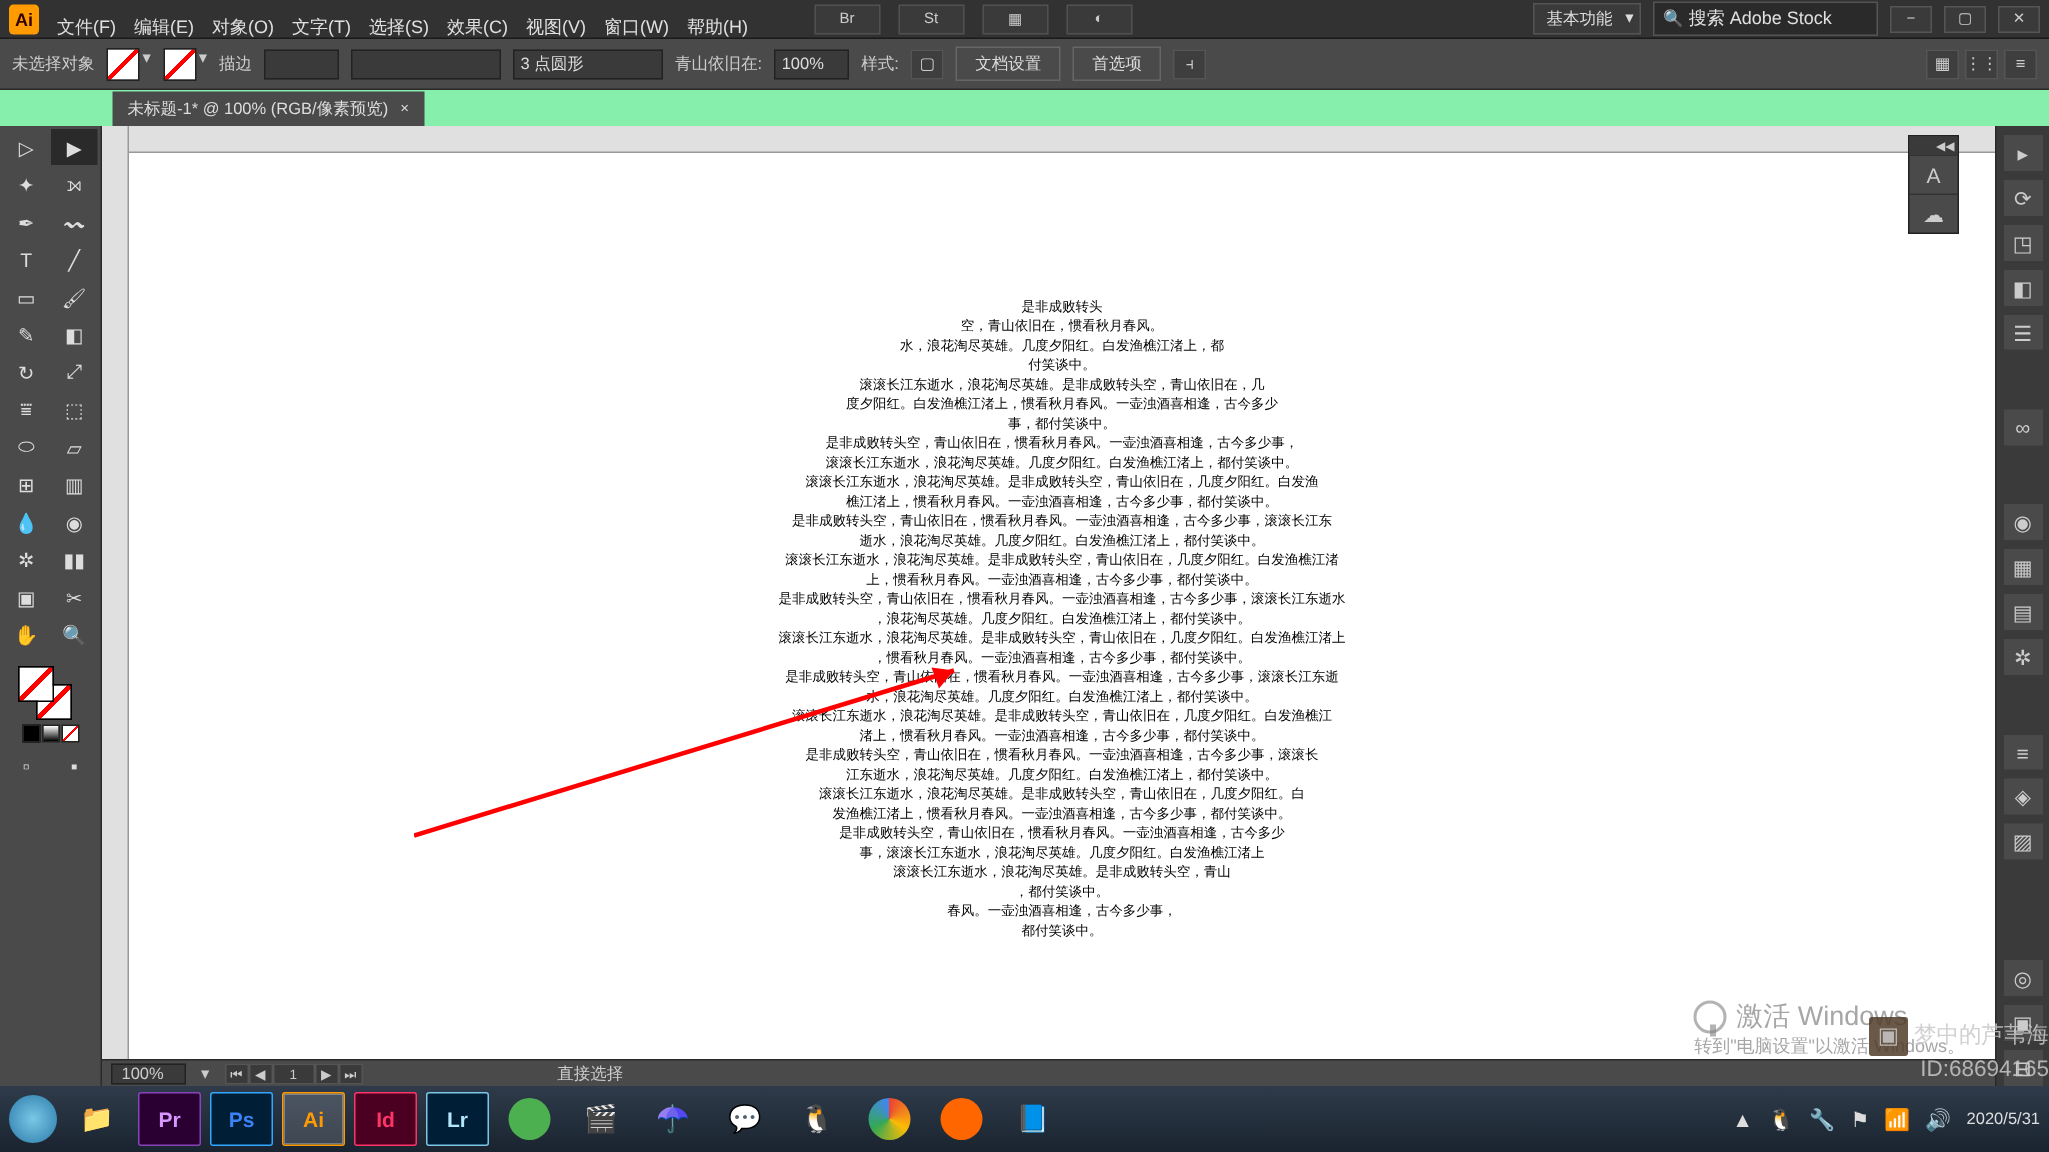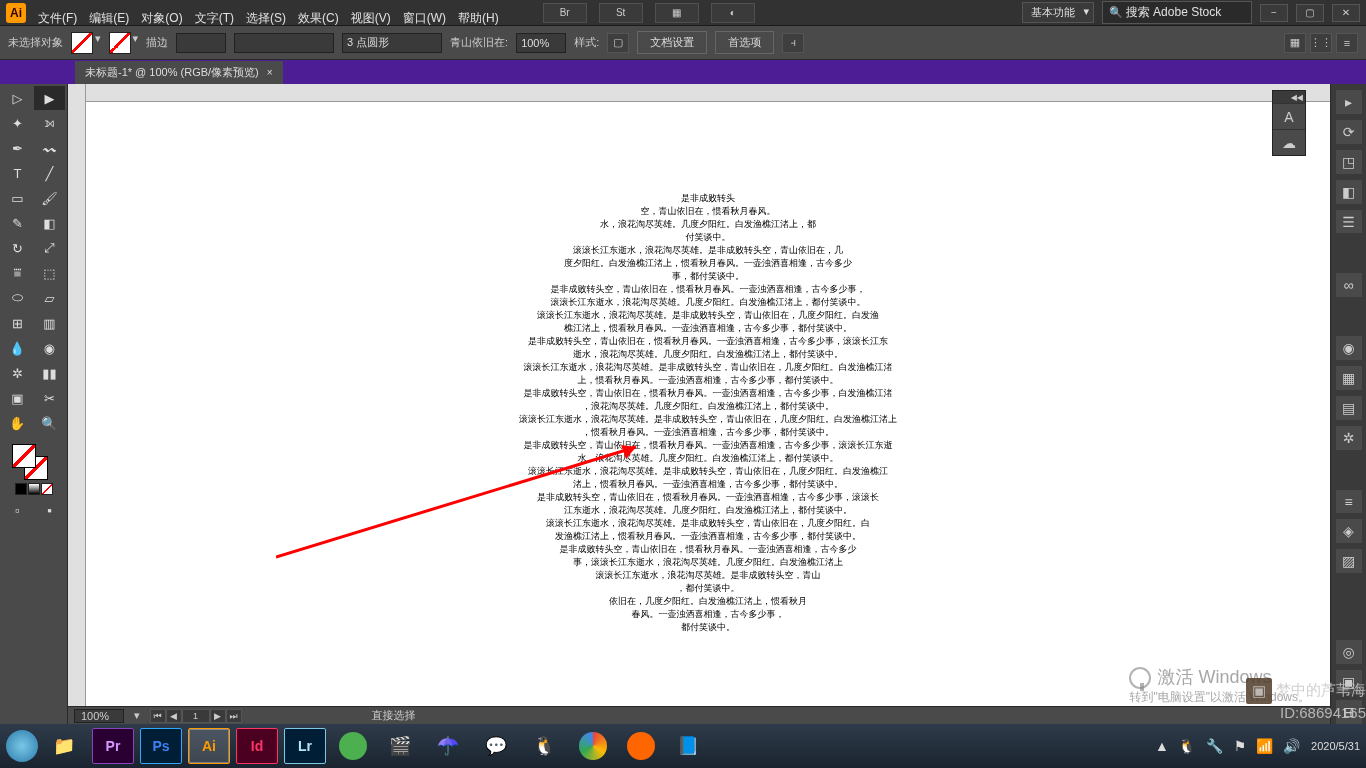--- a/index.html
+++ b/index.html
@@ -21,21 +21,21 @@
 .ctrlbar .lbl { color: #ccc; font-size: 11px; }
 .swatch-pair { display: flex; gap: 2px; }
 .swatch-box { width: 22px; height: 22px; background: linear-gradient(135deg, #fff 45%, #ff0000 45%, #ff0000 55%, #fff 55%); border: 1px solid #222; }
 .ctrl-input { background: #3a3a3a; border: 1px solid #222; color: #ddd; padding: 1px 4px; font-size: 11px; width: 80px; height: 20px; }
 .ctrl-wide { width: 100px; }
 .ctrl-narrow { width: 50px; }
 .ctrl-btn { background: #4a4a4a; border: 1px solid #666; color: #ddd; padding: 3px 12px; font-size: 11px; }
 .small-icon { width: 22px; height: 20px; background: #3e3e3e; border: 1px solid #555; display: inline-flex; align-items: center; justify-content: center; }
 
 
-.doctab-bar { height: 24px; background: #4c1d95; display: flex; align-items: center; padding-left: 75px; }
+.doctab-bar { height: 24px; background: #86efac; display: flex; align-items: center; padding-left: 75px; }
 .doctab { background: #4a4a4a; color: #ddd; padding: 4px 10px; font-size: 11px; display: flex; gap: 8px; align-items: center; }
 .doctab .x { font-size: 10px; cursor: pointer; }
 
 
 .main { position: absolute; top: 84px; left: 0; right: 0; bottom: 44px; display: flex; }
 .tools-left { width: 68px; background: #4a4a4a; border-right: 1px solid #2a2a2a; display: flex; flex-direction: column; padding: 2px; gap: 1px; }
 .tool-row { display: flex; gap: 1px; }
 .tool-btn { flex: 1; height: 24px; background: #4a4a4a; display: flex; align-items: center; justify-content: center; color: #ddd; font-size: 13px; cursor: pointer; }
 .color-block { margin-top: 6px; height: 38px; position: relative; display:flex; align-items:center; justify-content:center;}
 .cb-front { position: absolute; width: 24px; height: 24px; background: linear-gradient(135deg,#fff 45%,#ff0000 45%,#ff0000 55%,#fff 55%); border: 1px solid #000; left: 10px; top: 2px; z-index: 2; }
@@ -245,37 +245,36 @@
           <div>度夕阳红。白发渔樵江渚上，惯看秋月春风。一壶浊酒喜相逢，古今多少</div>
           <div>事，都付笑谈中。</div>
           <div>是非成败转头空，青山依旧在，惯看秋月春风。一壶浊酒喜相逢，古今多少事，</div>
           <div>滚滚长江东逝水，浪花淘尽英雄。几度夕阳红。白发渔樵江渚上，都付笑谈中。</div>
           <div>滚滚长江东逝水，浪花淘尽英雄。是非成败转头空，青山依旧在，几度夕阳红。白发渔</div>
           <div>樵江渚上，惯看秋月春风。一壶浊酒喜相逢，古今多少事，都付笑谈中。</div>
           <div>是非成败转头空，青山依旧在，惯看秋月春风。一壶浊酒喜相逢，古今多少事，滚滚长江东</div>
           <div>逝水，浪花淘尽英雄。几度夕阳红。白发渔樵江渚上，都付笑谈中。</div>
           <div>滚滚长江东逝水，浪花淘尽英雄。是非成败转头空，青山依旧在，几度夕阳红。白发渔樵江渚</div>
           <div>上，惯看秋月春风。一壶浊酒喜相逢，古今多少事，都付笑谈中。</div>
-          <div>是非成败转头空，青山依旧在，惯看秋月春风。一壶浊酒喜相逢，古今多少事，白发渔樵江渚</div>
+          <div>是非成败转头空，青山依旧在，惯看秋月春风。一壶浊酒喜相逢，古今多少事，滚滚长江东逝水</div>
           <div>，浪花淘尽英雄。几度夕阳红。白发渔樵江渚上，都付笑谈中。</div>
           <div>滚滚长江东逝水，浪花淘尽英雄。是非成败转头空，青山依旧在，几度夕阳红。白发渔樵江渚上</div>
           <div>，惯看秋月春风。一壶浊酒喜相逢，古今多少事，都付笑谈中。</div>
           <div>是非成败转头空，青山依旧在，惯看秋月春风。一壶浊酒喜相逢，古今多少事，滚滚长江东逝</div>
           <div>水，浪花淘尽英雄。几度夕阳红。白发渔樵江渚上，都付笑谈中。</div>
           <div>滚滚长江东逝水，浪花淘尽英雄。是非成败转头空，青山依旧在，几度夕阳红。白发渔樵江</div>
           <div>渚上，惯看秋月春风。一壶浊酒喜相逢，古今多少事，都付笑谈中。</div>
           <div>是非成败转头空，青山依旧在，惯看秋月春风。一壶浊酒喜相逢，古今多少事，滚滚长</div>
           <div>江东逝水，浪花淘尽英雄。几度夕阳红。白发渔樵江渚上，都付笑谈中。</div>
           <div>滚滚长江东逝水，浪花淘尽英雄。是非成败转头空，青山依旧在，几度夕阳红。白</div>
           <div>发渔樵江渚上，惯看秋月春风。一壶浊酒喜相逢，古今多少事，都付笑谈中。</div>
           <div>是非成败转头空，青山依旧在，惯看秋月春风。一壶浊酒喜相逢，古今多少</div>
           <div>事，滚滚长江东逝水，浪花淘尽英雄。几度夕阳红。白发渔樵江渚上</div>
           <div>滚滚长江东逝水，浪花淘尽英雄。是非成败转头空，青山</div>
           <div>，都付笑谈中。</div>
-          <div>依旧在，几度夕阳红。白发渔樵江渚上，惯看秋月</div>
           <div>春风。一壶浊酒喜相逢，古今多少事，</div>
           <div>都付笑谈中。</div>
         </div>
       <svg class="red-arrow" style="left:190px;top:335px" width="380" height="130">
         <line x1="0" y1="120" x2="360" y2="10" stroke="#ff0000" stroke-width="3"></line>
         <polygon points="360,10 345,8 350,22" fill="#ff0000"></polygon>
       </svg>
     </div>
     <div class="zoom-bar">
       <div class="zv">100%</div>

